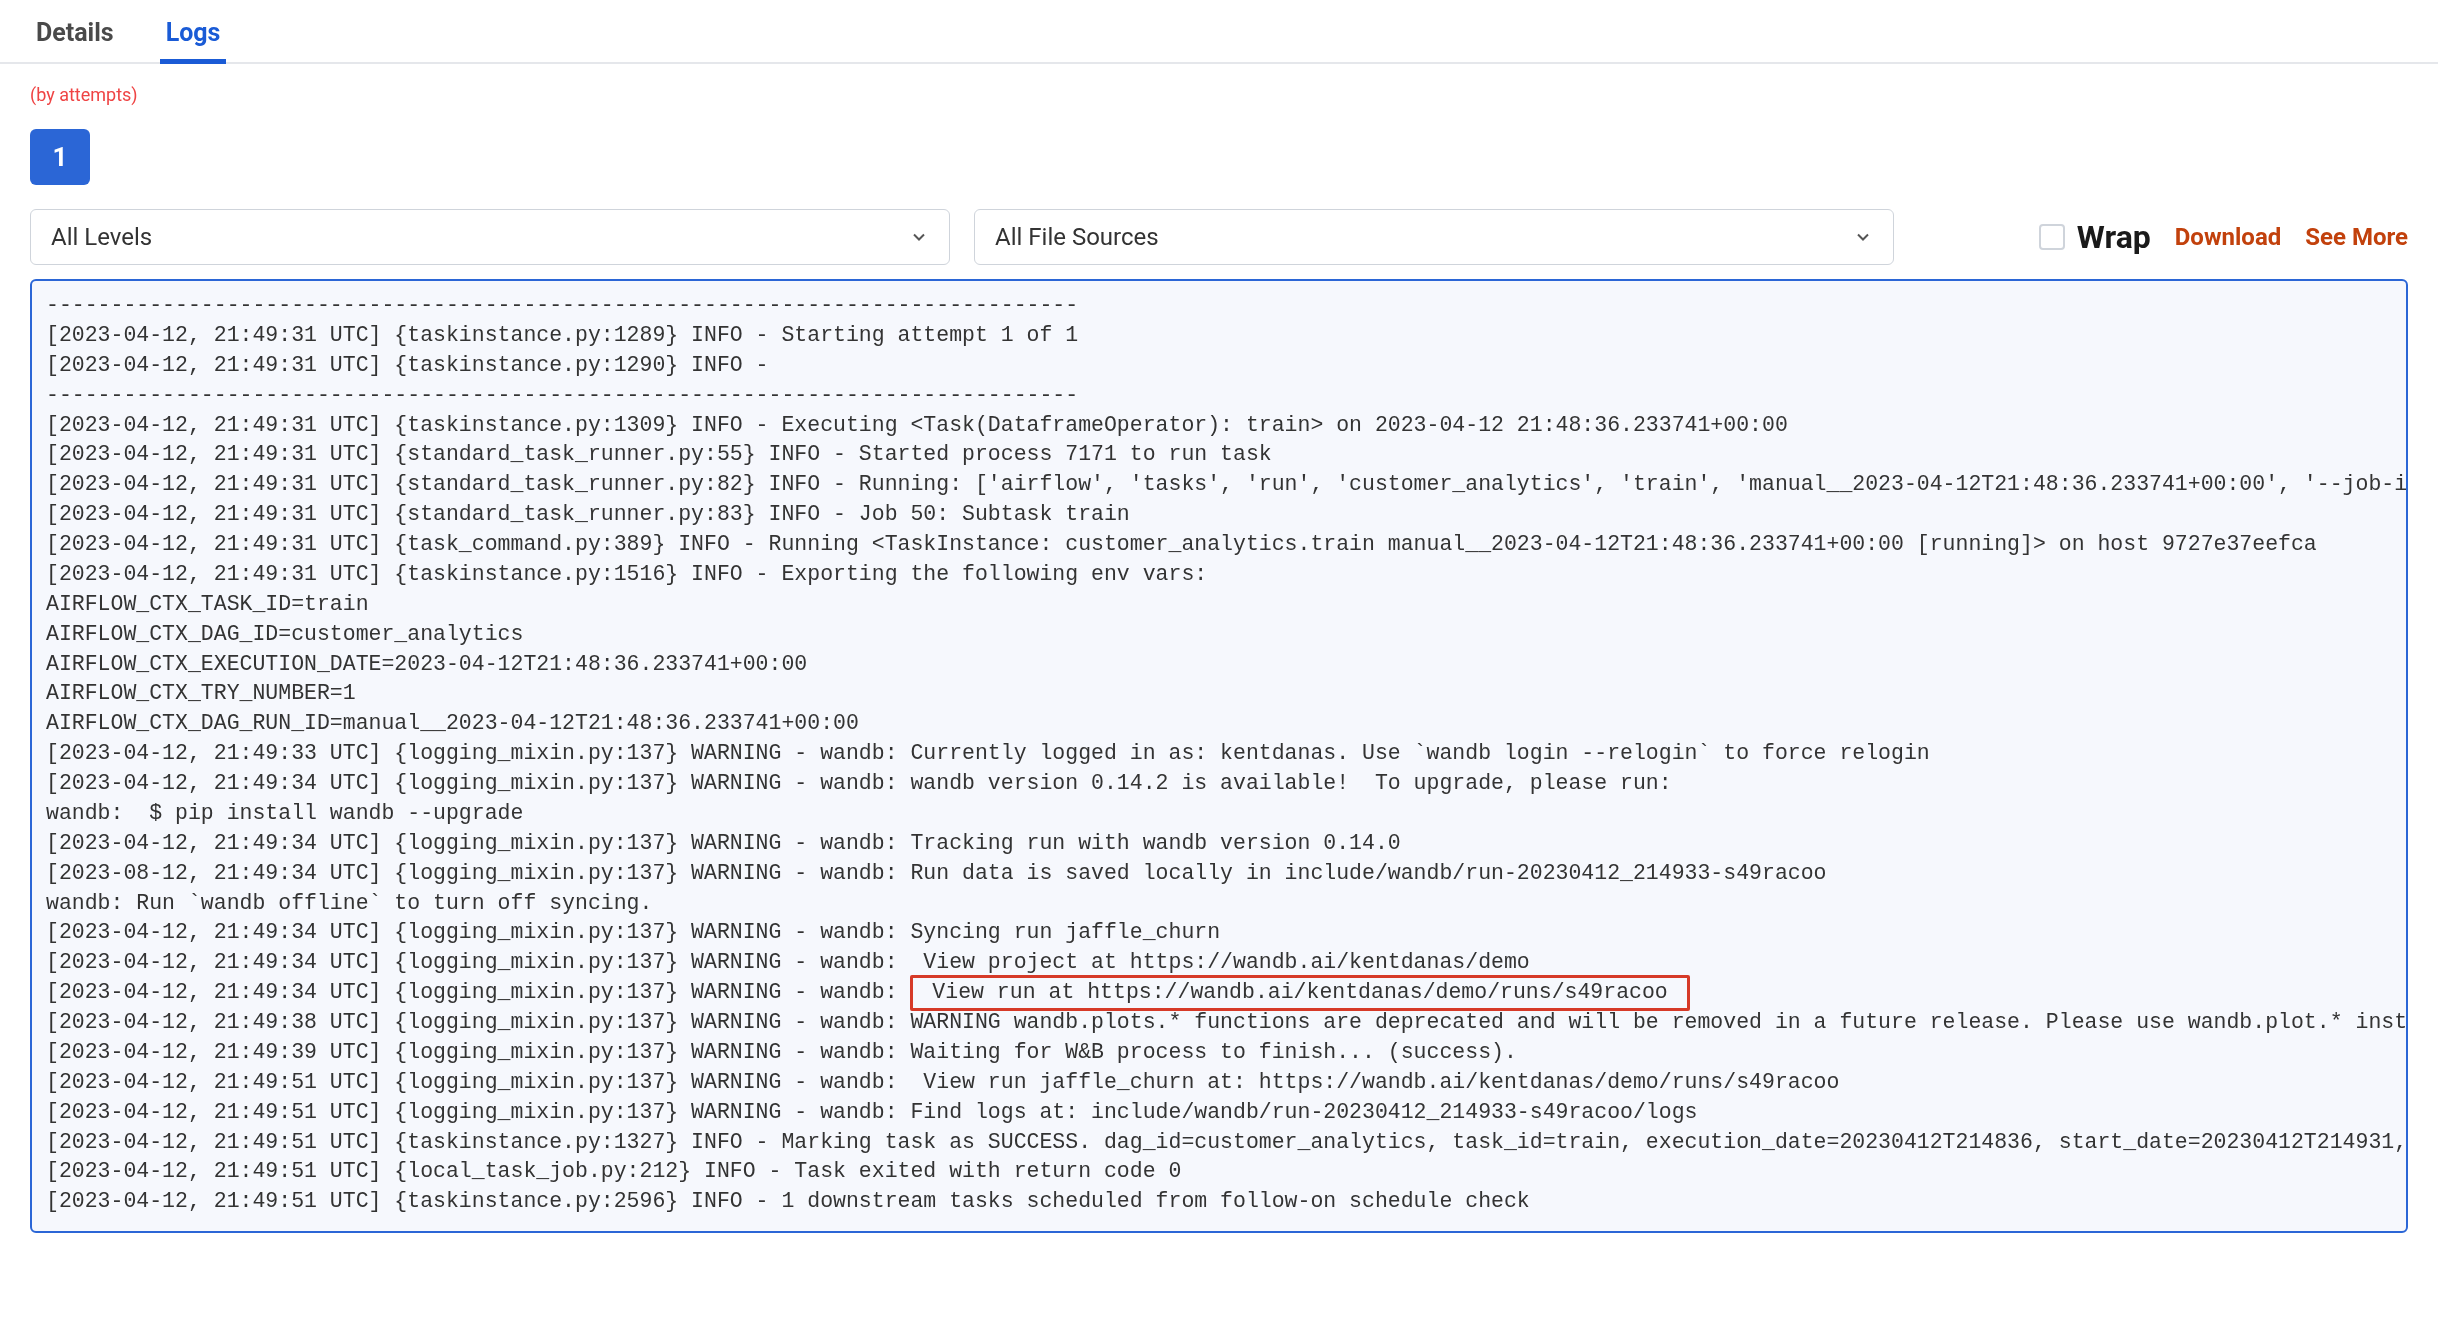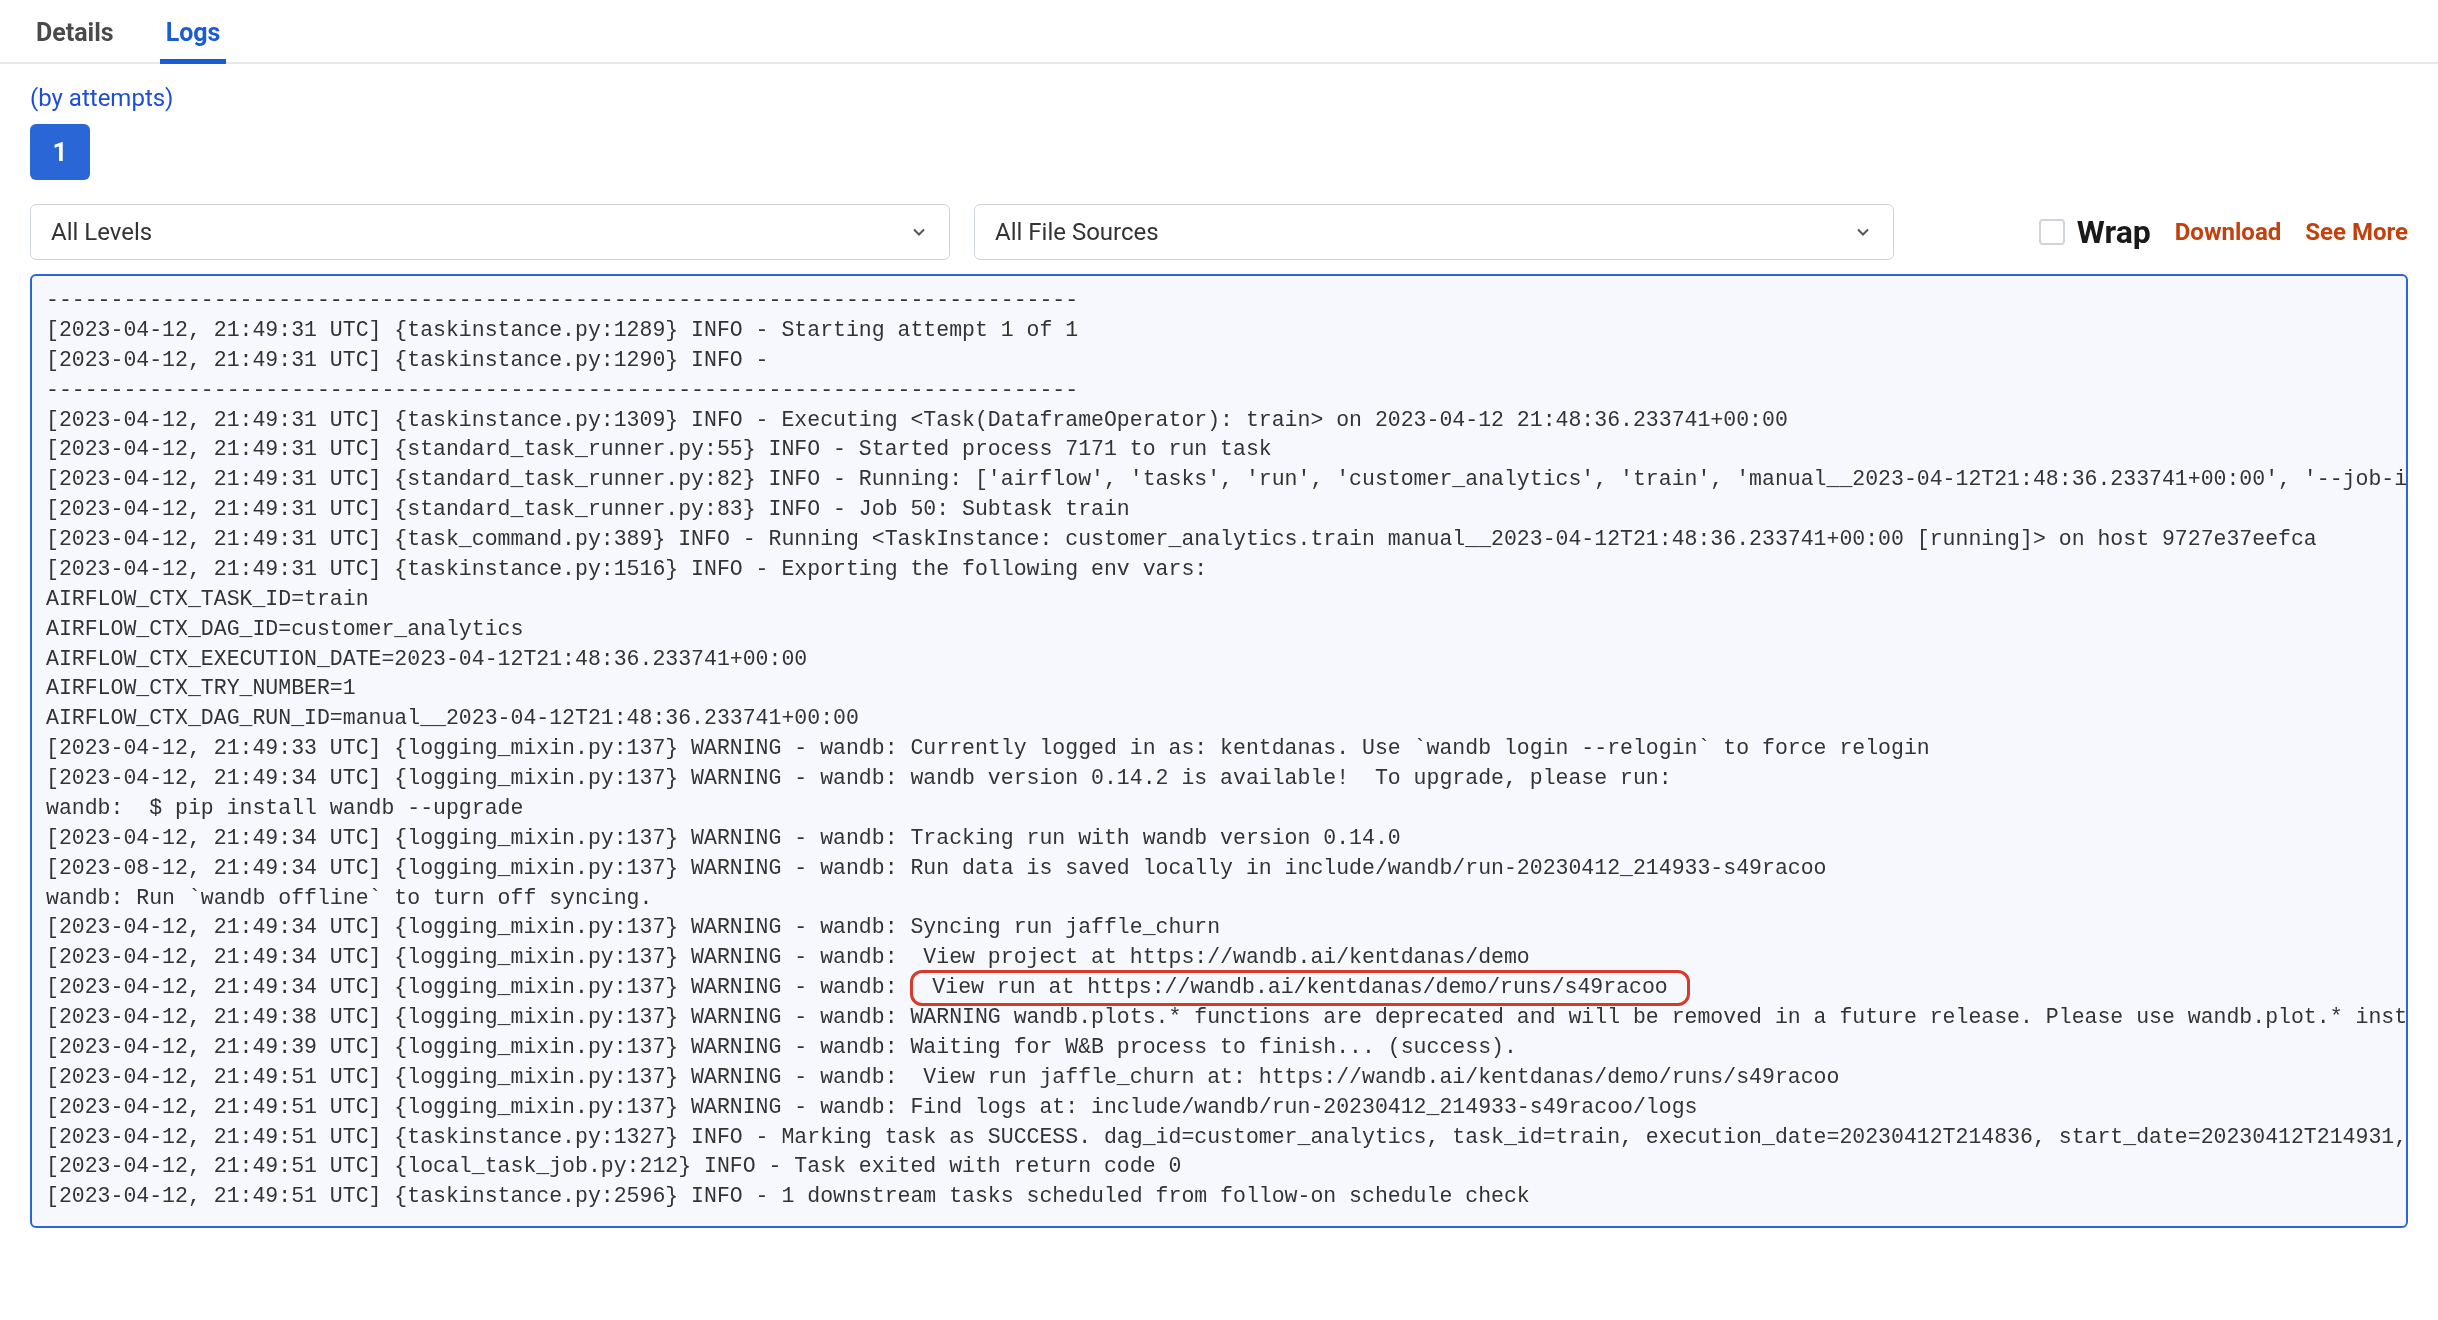--- a/index.html
+++ b/index.html
@@ -24,23 +24,23 @@
   cursor: pointer;
   border-bottom: 5px solid transparent;
   margin-bottom: -2px;
 }
 .tab.active {
   color: #1a5bd6;
   border-bottom-color: #1a5bd6;
 }
 .content { padding: 20px 30px 30px; }
 .subtitle {
-  font-size: 24px;
-  color: #1d4ed8;
-  margin-bottom: 12px;
+  font-size: 18px;
+  color: #ef4444;
+  margin-bottom: 24px;
 }
 .attempt-box {
   display: inline-flex;
   width: 60px;
   height: 56px;
   background: #2b66d6;
   color: #fff;
   font-weight: 700;
   font-size: 26px;
   align-items: center;
@@ -103,21 +103,21 @@
   color: #333;
   white-space: nowrap;
   overflow: hidden;
 }
 .logline { white-space: pre; }
 .hl {
   display: inline-block;
   border: 3px solid #d63a28;
   padding: 0 6px;
   margin: -3px 0;
-  border-radius: 12px;
+  border-radius: 2px;
   text-align: right;
 }
 </style>
 </head>
 <body>
 
 <div class="container">
   <div class="tabs">
     <div class="tab">Details</div>
     <div class="tab active">Logs</div>

